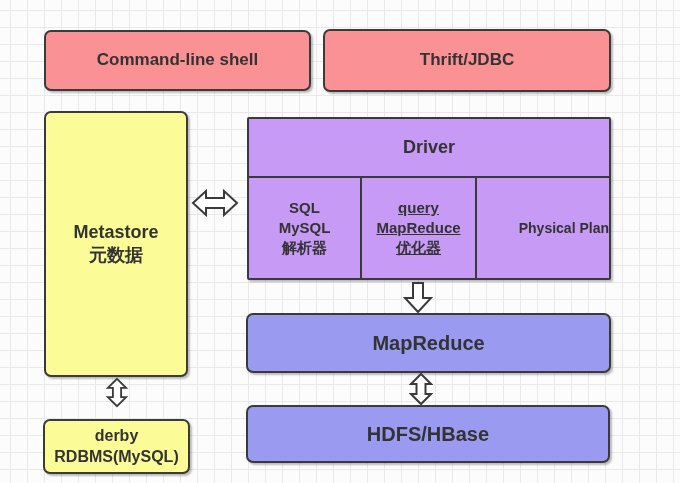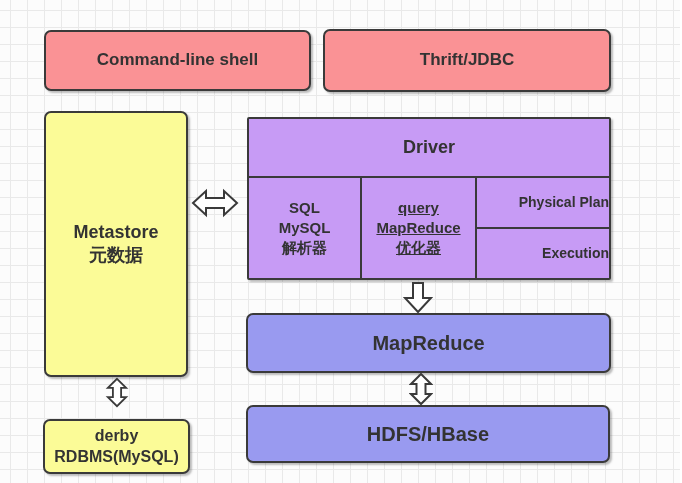--- a/index.html
+++ b/index.html
@@ -110,23 +110,20 @@
       </div>
       <div class="driver-cell cell-optimizer">
         <span>query</span>
         <span>MapReduce</span>
         <span>优化器</span>
       </div>
       <div class="right-col">
         <div class="right-cell">
           <span>Physical Plan</span>
         </div>
-        <div class="right-cell">
-          <span>Execution</span>
-        </div>
       </div>
     </div>
   </div>
 
   <div class="box rounded blue mapreduce">
     <span>MapReduce</span>
   </div>
 
   <div class="box rounded blue hdfs">
     <span>HDFS/HBase</span>

